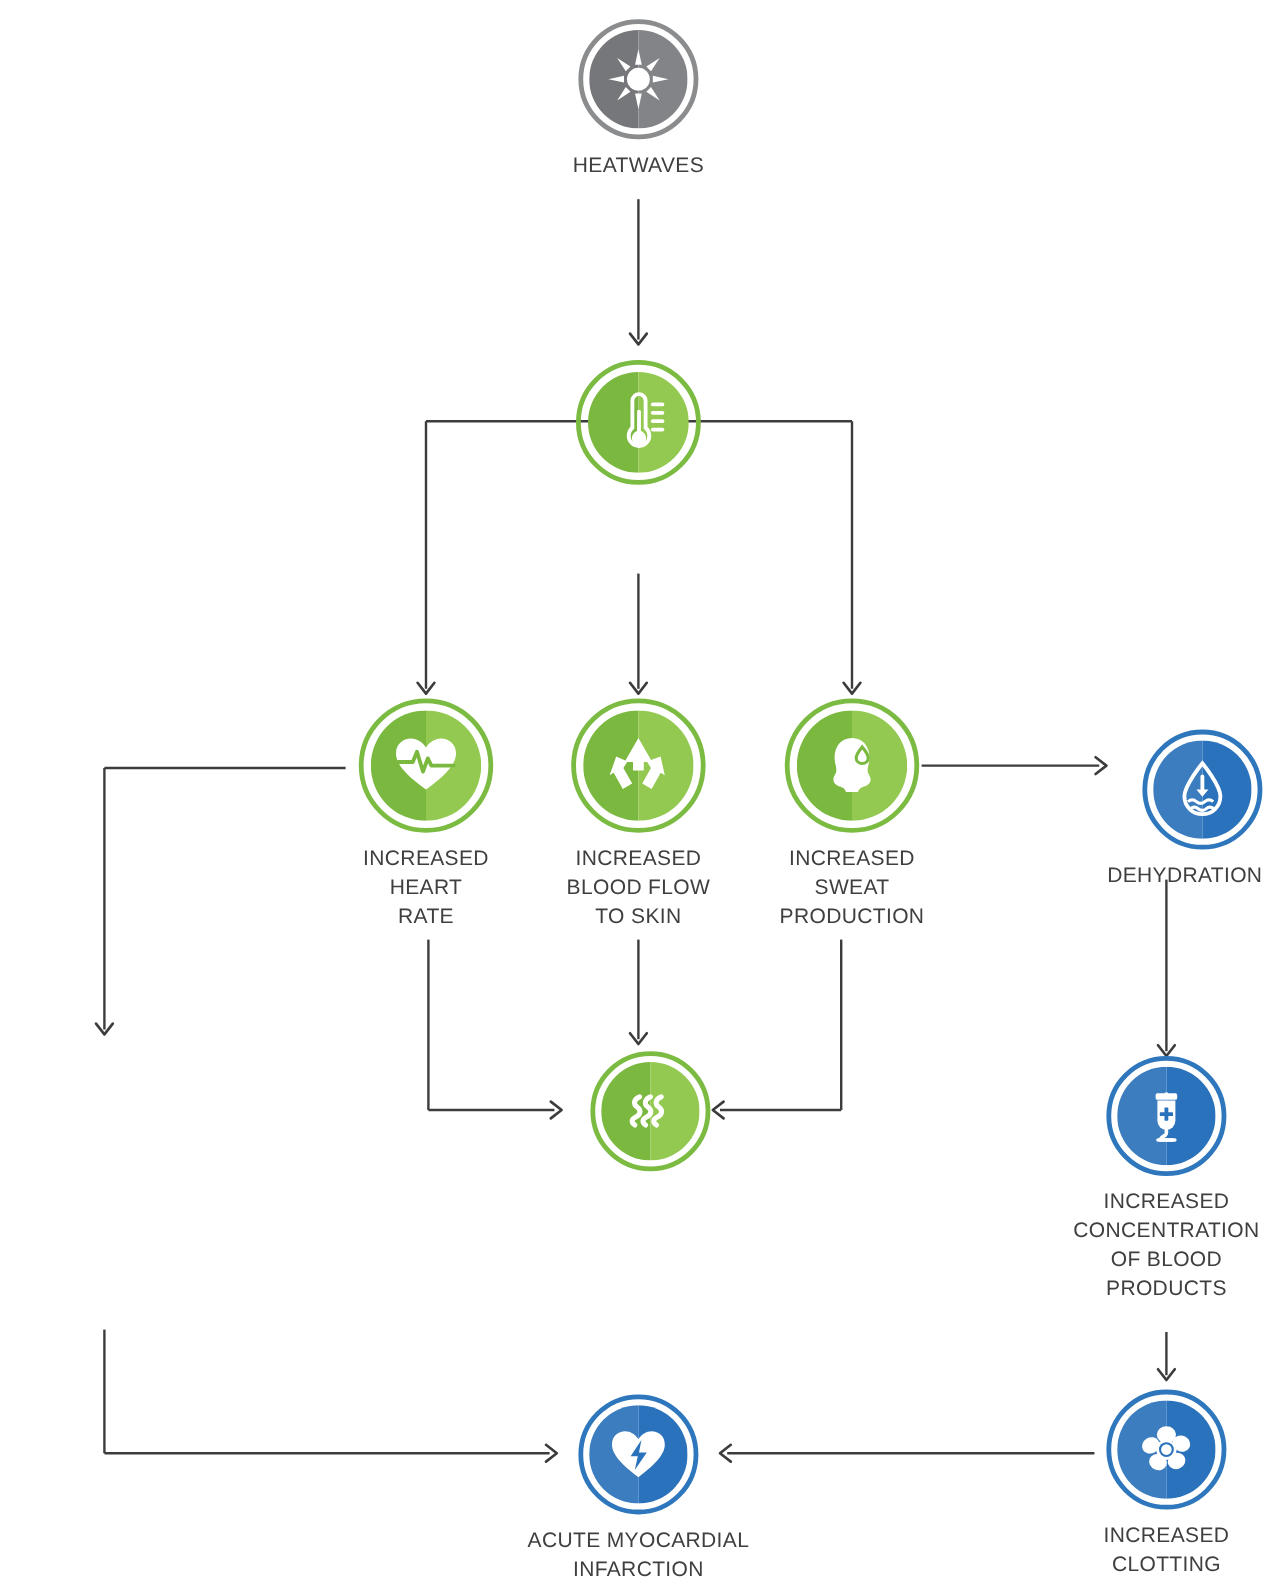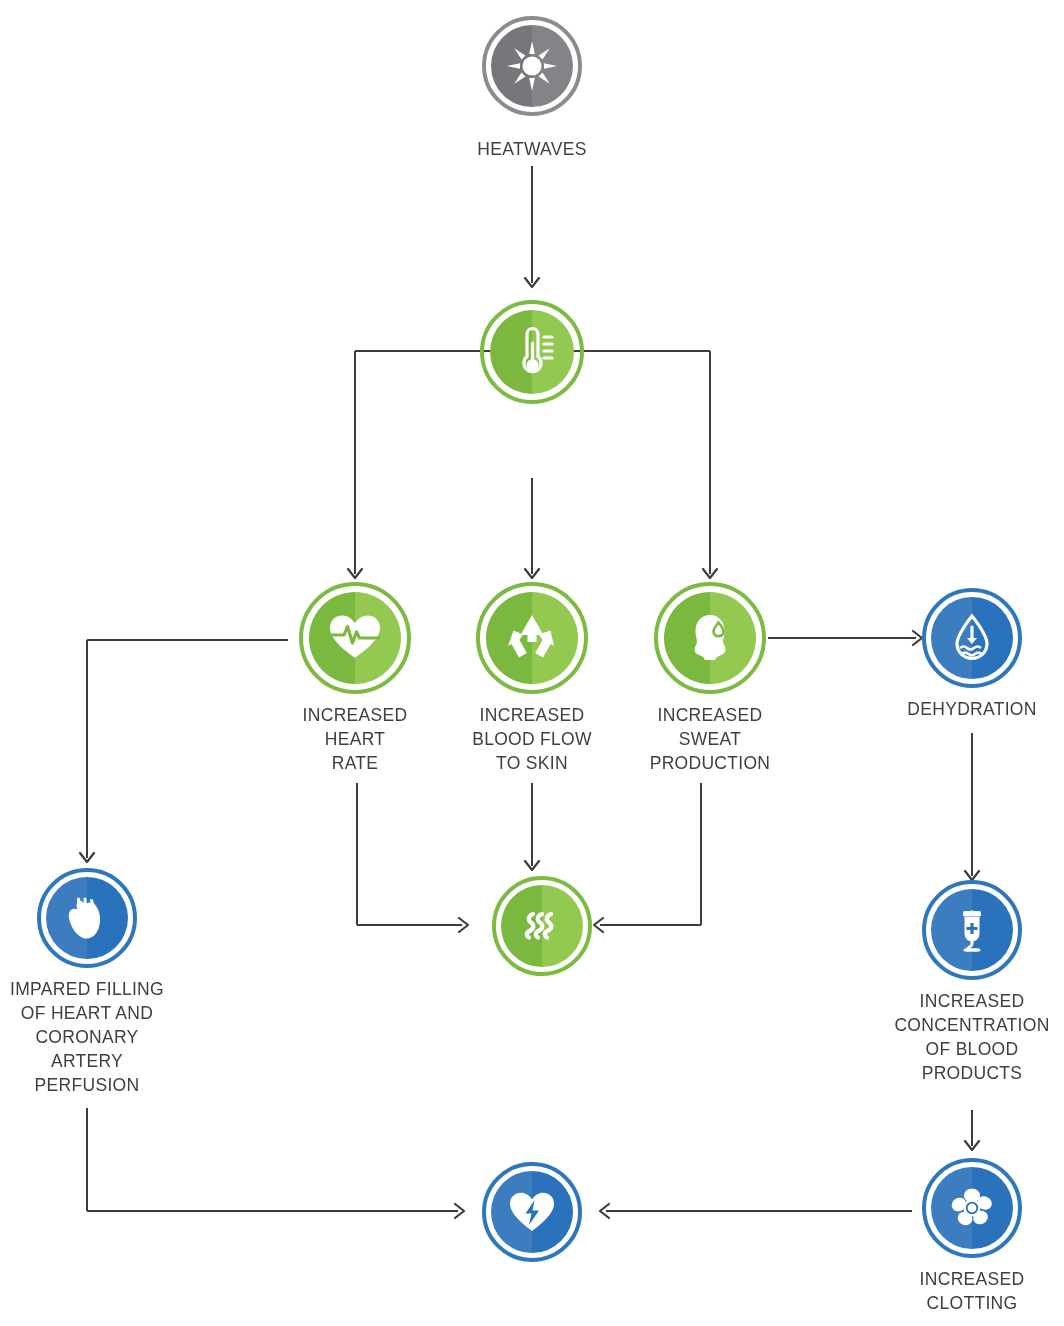--- a/index.html
+++ b/index.html
@@ -74,21 +74,21 @@
 
       <path d="M912,1211 L606,1211"></path>
       <use href="#ah-left" x="600" y="1211"></use>
 
       <path d="M87,1108 L87,1211"></path>
       <path d="M87,1211 L458,1211"></path>
       <use href="#ah-right" x="464" y="1211"></use>
     </g>
   </svg>
 
-  <div class="node" style="left:432px;top:16px;width:200px;gap:12px;">
+  <div class="node" style="left:432px;top:16px;width:200px;">
     <div class="disc" style="width:100px;height:100px;">
       <div class="ring" style="border:4px solid #8b8c8e;"></div>
       <div class="inner" style="inset:9px;">
         <div class="half-l" style="background:#76777a;"></div>
         <div class="half-r" style="background:#828488;"></div>
       </div>
       <div class="glyph">
         <svg width="56" height="56" viewBox="0 0 56 56">
           <circle cx="28" cy="28" r="9.5" fill="#fff"></circle>
           <g fill="#fff">
@@ -185,62 +185,40 @@
           <path d="M29 6 C20 6 14.5 13 14.5 22 C14.5 27 16 30 16 33 C16 35.5 13.5 37.5 13.5 40.5 C13.5 44 16.5 45.5 19 46.5 C22 47.7 23 48.5 24 51 L34 51 C35 48.5 36 47.7 39 46.5 C41.5 45.5 44.5 44 44.5 40.5 C44.5 37.5 42 35.5 42 33 C42 30 43.5 27 43.5 22 C43.5 13 38 6 29 6 Z" fill="#fff"></path>
           <path d="M37.5 13.5 C37.5 13.5 32.5 19.5 32.5 22.6 C32.5 25.4 34.7 27.2 37.5 27.2 C40.3 27.2 42.5 25.4 42.5 22.6 C42.5 19.5 37.5 13.5 37.5 13.5 Z" fill="#fff" stroke="#7ab83f" stroke-width="2.6"></path>
         </svg>
       </div>
     </div>
     <div class="caption">INCREASED
 SWEAT
 PRODUCTION</div>
   </div>
 
-  <div class="node" style="left:892px;top:588px;width:160px;">
+  <div class="node" style="left:892px;top:608px;width:160px;align-items:flex-end;">
     <div class="disc" style="width:100px;height:100px;">
       <div class="ring" style="border:4px solid #2e77bd;"></div>
       <div class="inner" style="inset:9px;">
         <div class="half-l" style="background:#3b7dbe;"></div>
         <div class="half-r" style="background:#2a72bb;"></div>
       </div>
       <div class="glyph">
         <svg width="54" height="54" viewBox="0 0 54 54">
           <path d="M27 5 C27 5 12 23.5 12 32.5 C12 41 18.7 47.5 27 47.5 C35.3 47.5 42 41 42 32.5 C42 23.5 27 5 27 5 Z" fill="none" stroke="#fff" stroke-width="3.2"></path>
           <path d="M27 16 V30" stroke="#fff" stroke-width="3.2" stroke-linecap="round"></path>
           <path d="M22 27 L27 33 L32 27 Z" fill="#fff"></path>
           <path d="M15 37 q3.5 -3 7 0 t7 0 t7 0" fill="none" stroke="#fff" stroke-width="2.6"></path>
           <path d="M17 43 q3.2 -2.8 6.5 0 t6.5 0 t6.5 0" fill="none" stroke="#fff" stroke-width="2.6"></path>
         </svg>
       </div>
     </div>
     <div class="caption">DEHYDRATION</div>
   </div>
 
-  <div class="node" style="left:6px;top:868px;width:162px;">
-    <div class="disc" style="width:100px;height:100px;">
-      <div class="ring" style="border:4px solid #2e77bd;"></div>
-      <div class="inner" style="inset:9px;">
-        <div class="half-l" style="background:#3b7dbe;"></div>
-        <div class="half-r" style="background:#2a72bb;"></div>
-      </div>
-      <div class="glyph">
-        <svg width="52" height="52" viewBox="0 0 52 52">
-          <path d="M17 8 C15.5 12 15 15 16.5 17.5 C13 16 10 17 8.5 20 C7 23.5 8 27.5 9.5 31.5 C11.5 37 15 42 20 45 C25 48 31 46.5 34.5 42 C38 37.5 39.5 31 39 25 C38.6 20.5 37 16.5 35 14 C33 11.4 30.5 10 28 10.6 C26.5 11 25.4 12 24.6 13.5 C23.6 11 21 8.5 17 8 Z" fill="#fff"></path>
-          <path d="M17.5 7 C17.5 10 18 12.5 19.5 14.5" fill="none" stroke="#fff" stroke-width="3" stroke-linecap="round"></path>
-          <path d="M24 7 C24 10.5 24.5 12.5 25.5 14" fill="none" stroke="#fff" stroke-width="3" stroke-linecap="round"></path>
-          <path d="M30.5 8.5 C31 11 31.8 12.8 33 14" fill="none" stroke="#fff" stroke-width="3" stroke-linecap="round"></path>
-        </svg>
-      </div>
-    </div>
-    <div class="caption">IMPARED FILLING
-OF HEART AND
-CORONARY
-ARTERY
-PERFUSION</div>
-  </div>
 
   <div class="node" style="left:452px;top:876px;width:180px;">
     <div class="disc" style="width:100px;height:100px;">
       <div class="ring" style="border:4px solid #7cbb42;"></div>
       <div class="inner" style="inset:9px;">
         <div class="half-l" style="background:#7ab83f;"></div>
         <div class="half-r" style="background:#93c950;"></div>
       </div>
       <div class="glyph">
         <svg width="54" height="54" viewBox="0 0 54 54">
@@ -288,20 +266,22 @@
         <div class="half-l" style="background:#3b7dbe;"></div>
         <div class="half-r" style="background:#2a72bb;"></div>
       </div>
       <div class="glyph">
         <svg width="54" height="54" viewBox="0 0 54 54">
           <path d="M27 46 C11 34 5 26 5 18.8 C5 11.8 10.2 7.8 16 7.8 C20.4 7.8 24.4 10.4 27 14.4 C29.6 10.4 33.6 7.8 38 7.8 C43.8 7.8 49 11.8 49 18.8 C49 26 43 34 27 46 Z" fill="#fff"></path>
           <path d="M29.5 15 L20.5 28.5 H26.5 L24 40 L34 25.5 H27.5 Z" fill="#2a72bb"></path>
         </svg>
       </div>
     </div>
+    <div class="caption">ACUTE MYOCARDIAL
+INFARCTION</div>
   </div>
 
   <div class="node" style="left:892px;top:1158px;width:160px;">
     <div class="disc" style="width:100px;height:100px;">
       <div class="ring" style="border:4px solid #2e77bd;"></div>
       <div class="inner" style="inset:9px;">
         <div class="half-l" style="background:#3b7dbe;"></div>
         <div class="half-r" style="background:#2a72bb;"></div>
       </div>
       <div class="glyph">

